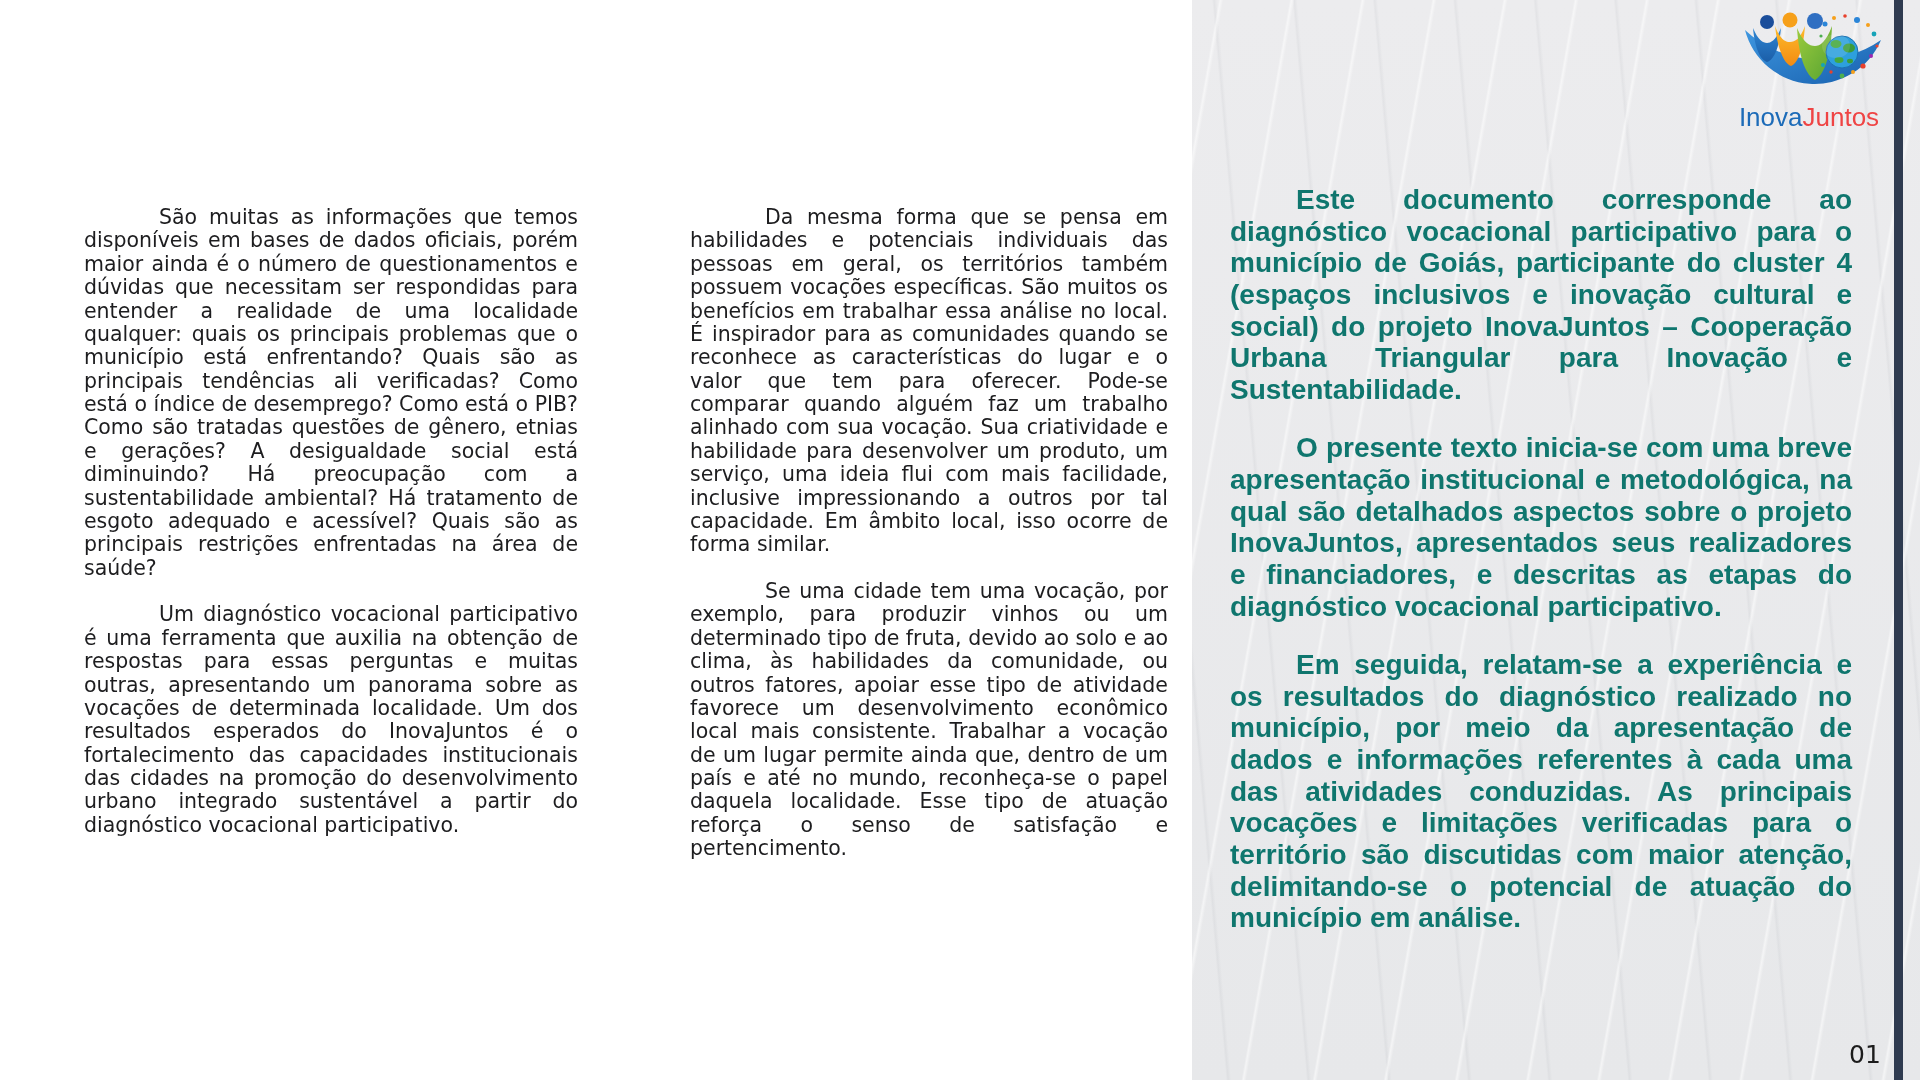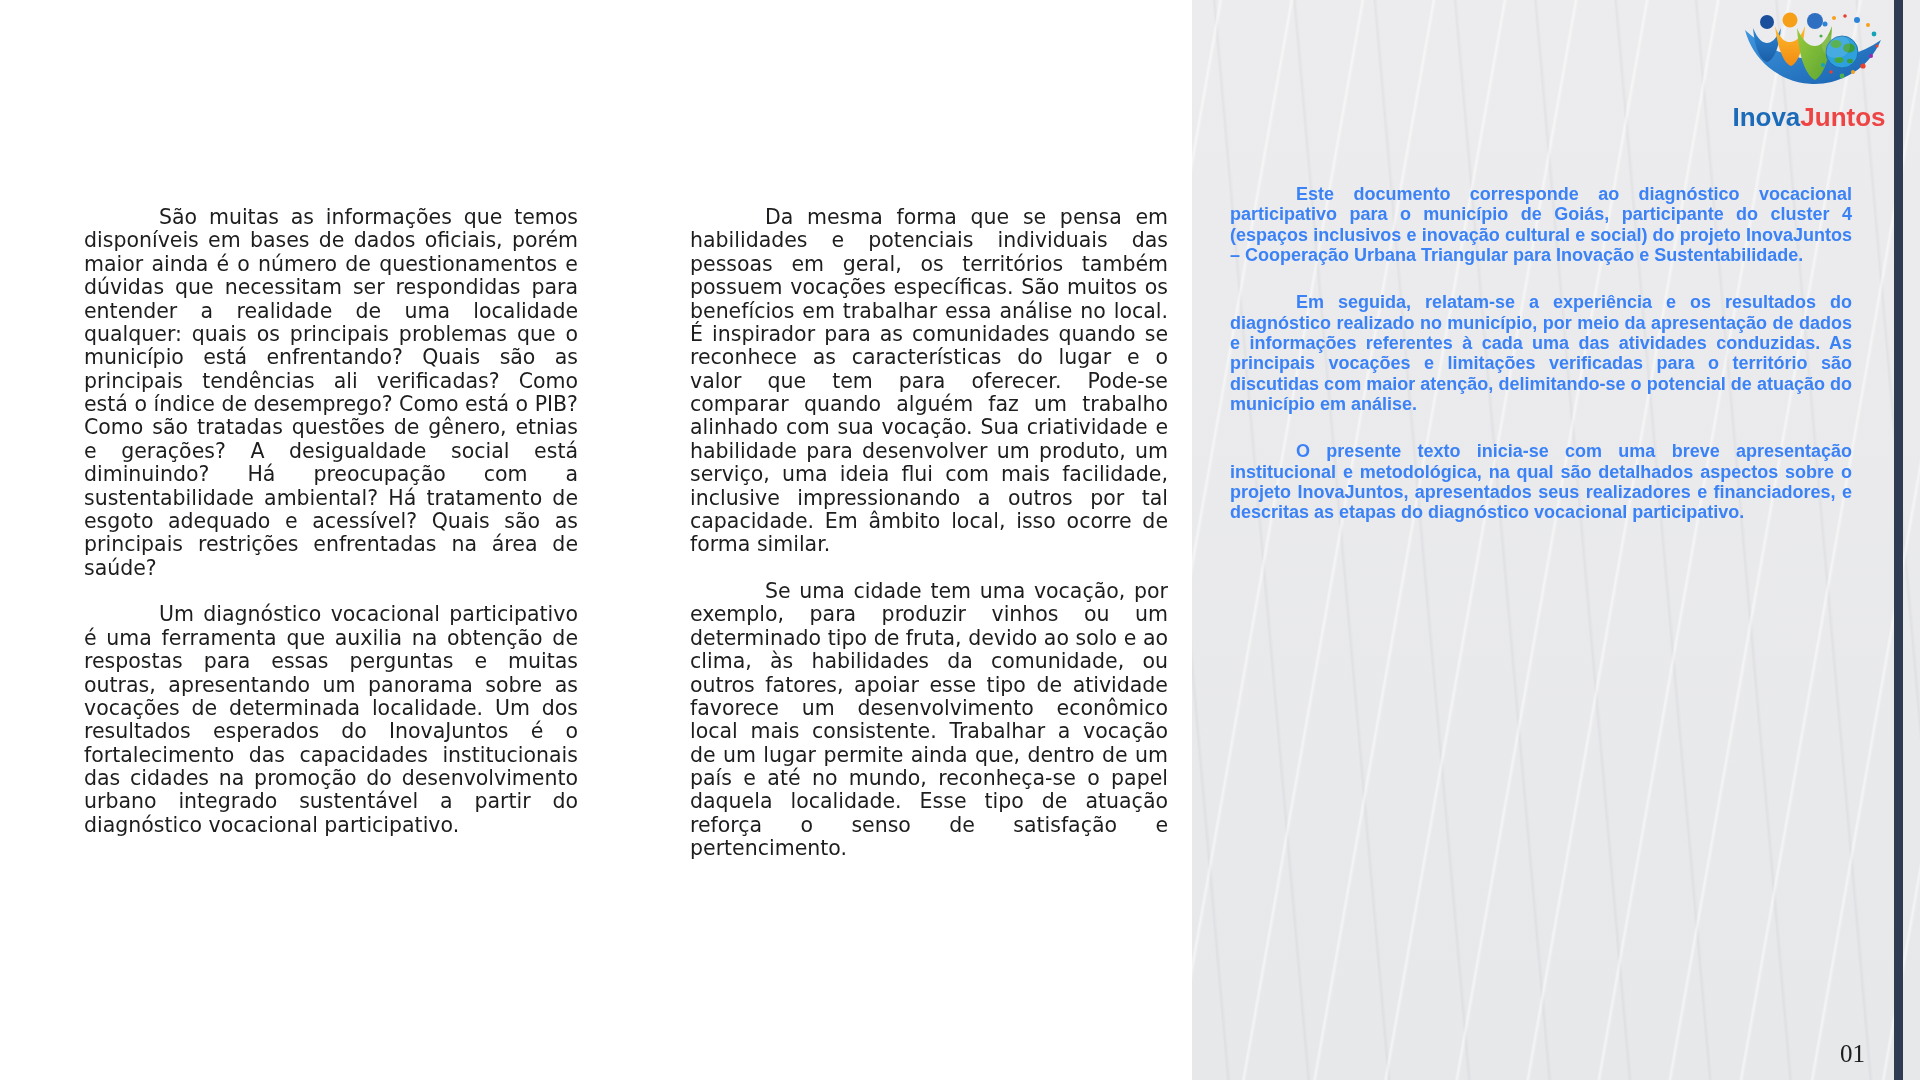--- a/index.html
+++ b/index.html
@@ -35,43 +35,43 @@
     font-size:20.5px;line-height:1.141;
     text-align:justify;
   }
   .col p{margin:0 0 0 16px;text-indent:75px;}
   .col p + p{margin-top:23.4px;}
   .col1{left:68px;top:206px;width:510px;}
   .col2{left:674px;top:206px;width:494px;}
 
   .col3{
     left:1230px;top:184px;width:622px;
-    color:#3b82f6;
+    color:#0f766e;
     font-family:"Liberation Sans","DejaVu Sans",sans-serif;
     font-weight:bold;
-    font-size:18px;line-height:1.13;
+    font-size:28px;line-height:1.13;
     text-align:justify;
   }
   .col3 p{margin:0;text-indent:66px;}
   .col3 p + p{margin-top:27px;}
 
   
   .logo-emblem{left:1735px;top:8px;width:150px;height:100px;}
   .logo-text{
     left:1733px;top:102px;width:152px;height:30px;
     display:flex;justify-content:center;align-items:center;
     font-family:"Liberation Sans","DejaVu Sans",sans-serif;
-    font-weight:bold;font-size:26px;letter-spacing:0px;
+    font-weight:normal;font-size:26px;letter-spacing:0px;
   }
   .logo-text .inova{color:#1c6bb8;}
   .logo-text .juntos{color:#ef4444;}
 
   .page-number{
     left:1840px;top:1040px;width:50px;
-    font-size:25px;color:#1c1c1c;text-align:left;font-family:Liberation Serif, serif;
+    font-size:25px;color:#1c1c1c;text-align:center;
   }
 </style>
 </head>
 <body>
 
 <div class="abs right-panel"></div>
 
 <div class="abs accent-bar"></div>
 
 <svg class="abs logo-emblem" viewBox="0 0 150 100" xmlns="http://www.w3.org/2000/svg">
@@ -138,17 +138,17 @@
   <p>Um diagnóstico vocacional participativo é uma ferramenta que auxilia na obtenção de respostas para essas perguntas e muitas outras, apresentando um panorama sobre as vocações de determinada localidade. Um dos resultados esperados do InovaJuntos é o fortalecimento das capacidades institucionais das cidades na promoção do desenvolvimento urbano integrado sustentável a partir do diagnóstico vocacional participativo.</p>
 </div>
 
 <div class="abs col col2">
   <p>Da mesma forma que se pensa em habilidades e potenciais individuais das pessoas em geral, os territórios também possuem vocações específicas. São muitos os benefícios em trabalhar essa análise no local. É inspirador para as comunidades quando se reconhece as características do lugar e o valor que tem para oferecer. Pode-se comparar quando alguém faz um trabalho alinhado com sua vocação. Sua criatividade e habilidade para desenvolver um produto, um serviço, uma ideia flui com mais facilidade, inclusive impressionando a outros por tal capacidade. Em âmbito local, isso ocorre de forma similar.</p>
   <p>Se uma cidade tem uma vocação, por exemplo, para produzir vinhos ou um determinado tipo de fruta, devido ao solo e ao clima, às habilidades da comunidade, ou outros fatores, apoiar esse tipo de atividade favorece um desenvolvimento econômico local mais consistente. Trabalhar a vocação de um lugar permite ainda que, dentro de um país e até no mundo, reconheça-se o papel daquela localidade. Esse tipo de atuação reforça o senso de satisfação e pertencimento.</p>
 </div>
 
 <div class="abs col3">
   <p>Este documento corresponde ao diagnóstico vocacional participativo para o município de Goiás, participante do cluster 4 (espaços inclusivos e inovação cultural e social) do projeto InovaJuntos – Cooperação Urbana Triangular para Inovação e Sustentabilidade.</p>
+  <p>O presente texto inicia-se com uma breve apresentação institucional e metodológica, na qual são detalhados aspectos sobre o projeto InovaJuntos, apresentados seus realizadores e financiadores, e descritas as etapas do diagnóstico vocacional participativo.</p>
   <p>Em seguida, relatam-se a experiência e os resultados do diagnóstico realizado no município, por meio da apresentação de dados e informações referentes à cada uma das atividades conduzidas. As principais vocações e limitações verificadas para o território são discutidas com maior atenção, delimitando-se o potencial de atuação do município em análise.</p>
-  <p>O presente texto inicia-se com uma breve apresentação institucional e metodológica, na qual são detalhados aspectos sobre o projeto InovaJuntos, apresentados seus realizadores e financiadores, e descritas as etapas do diagnóstico vocacional participativo.</p>
 </div>
 
 <div class="abs page-number">01</div>
 
 </body></html>

